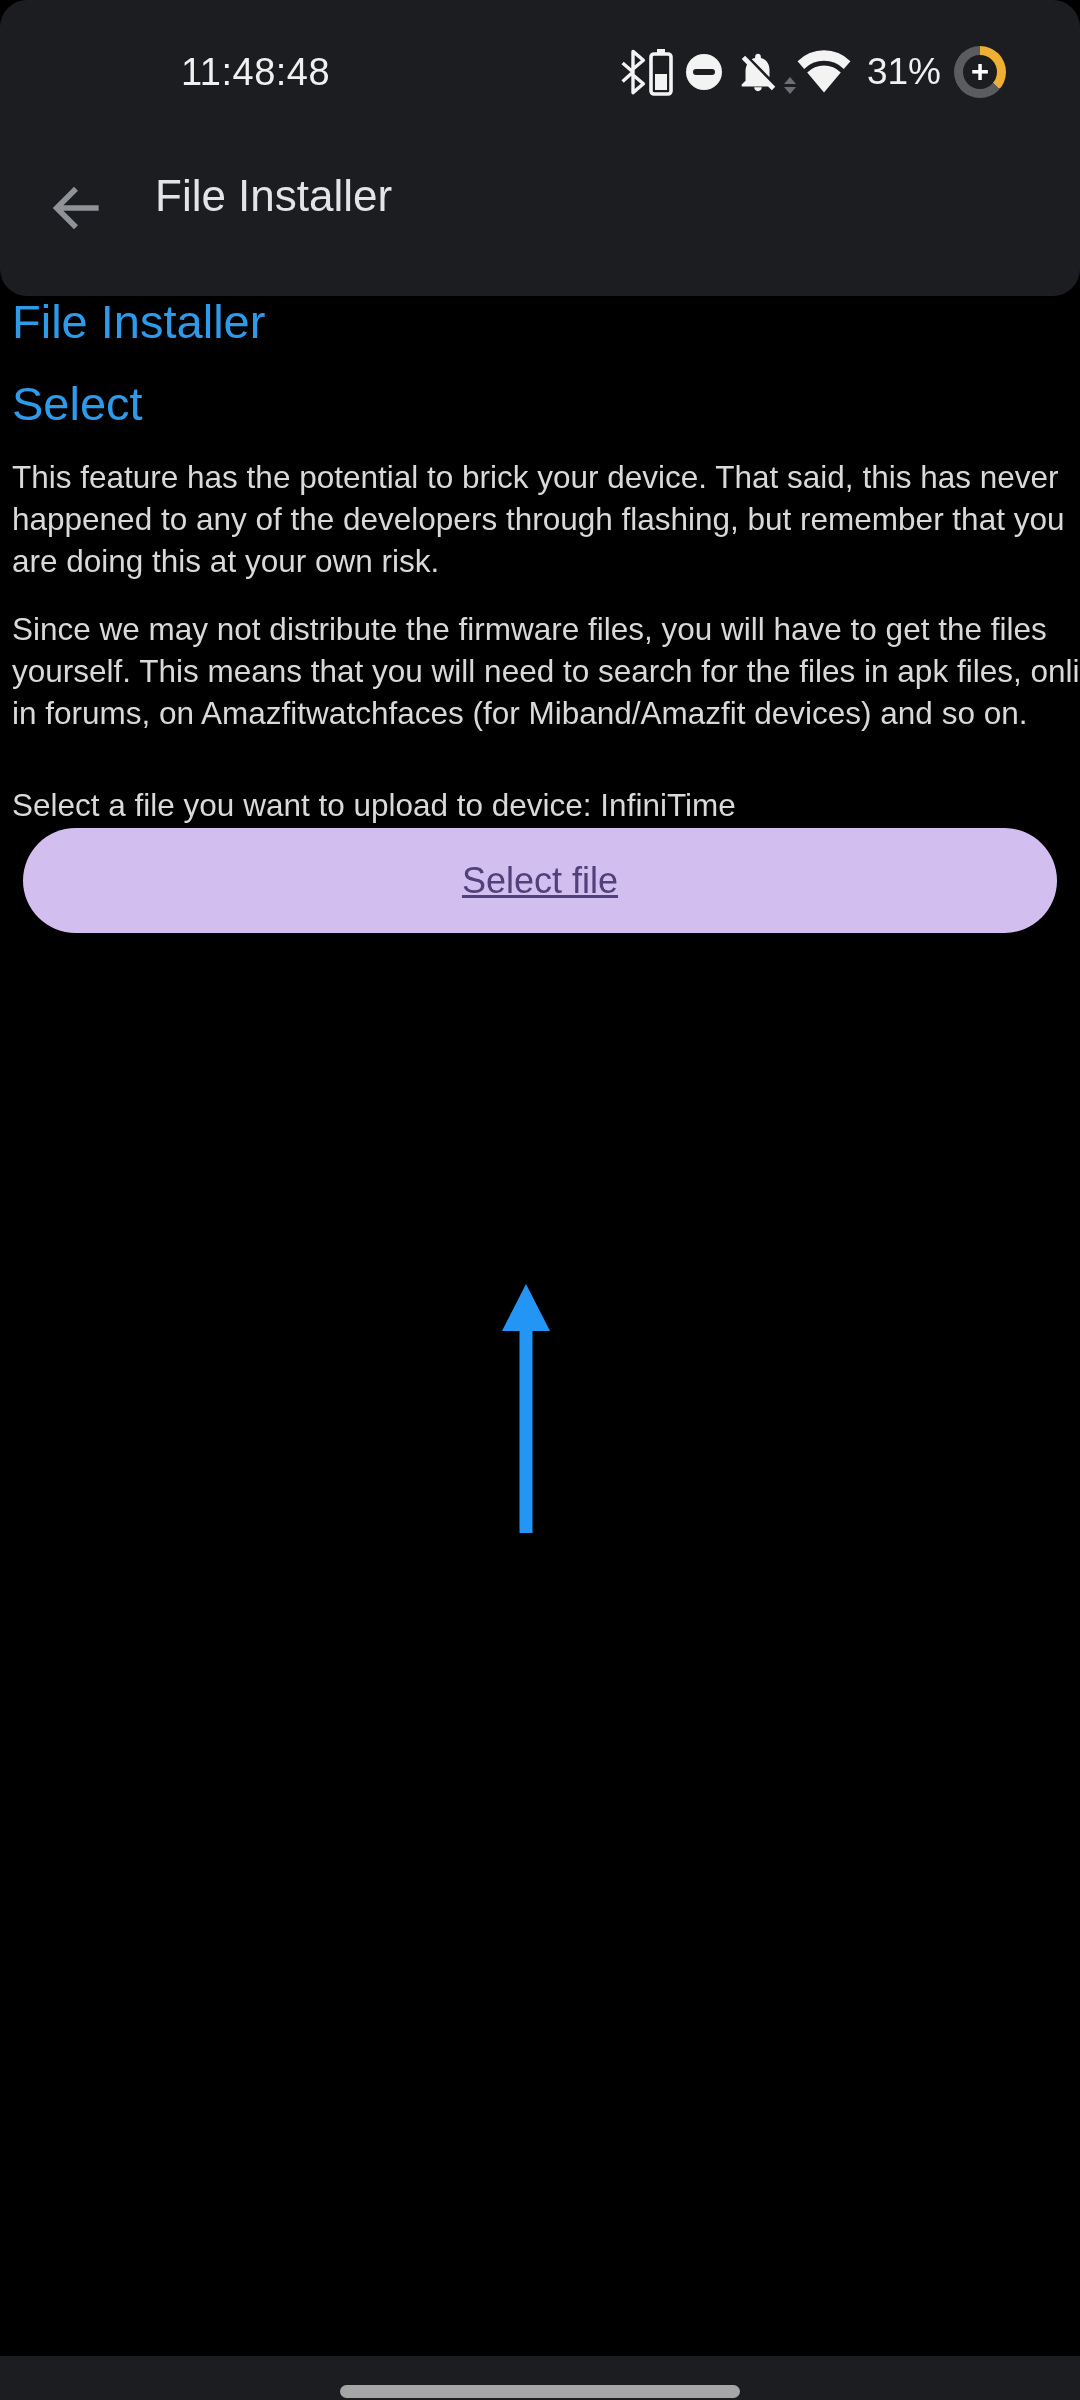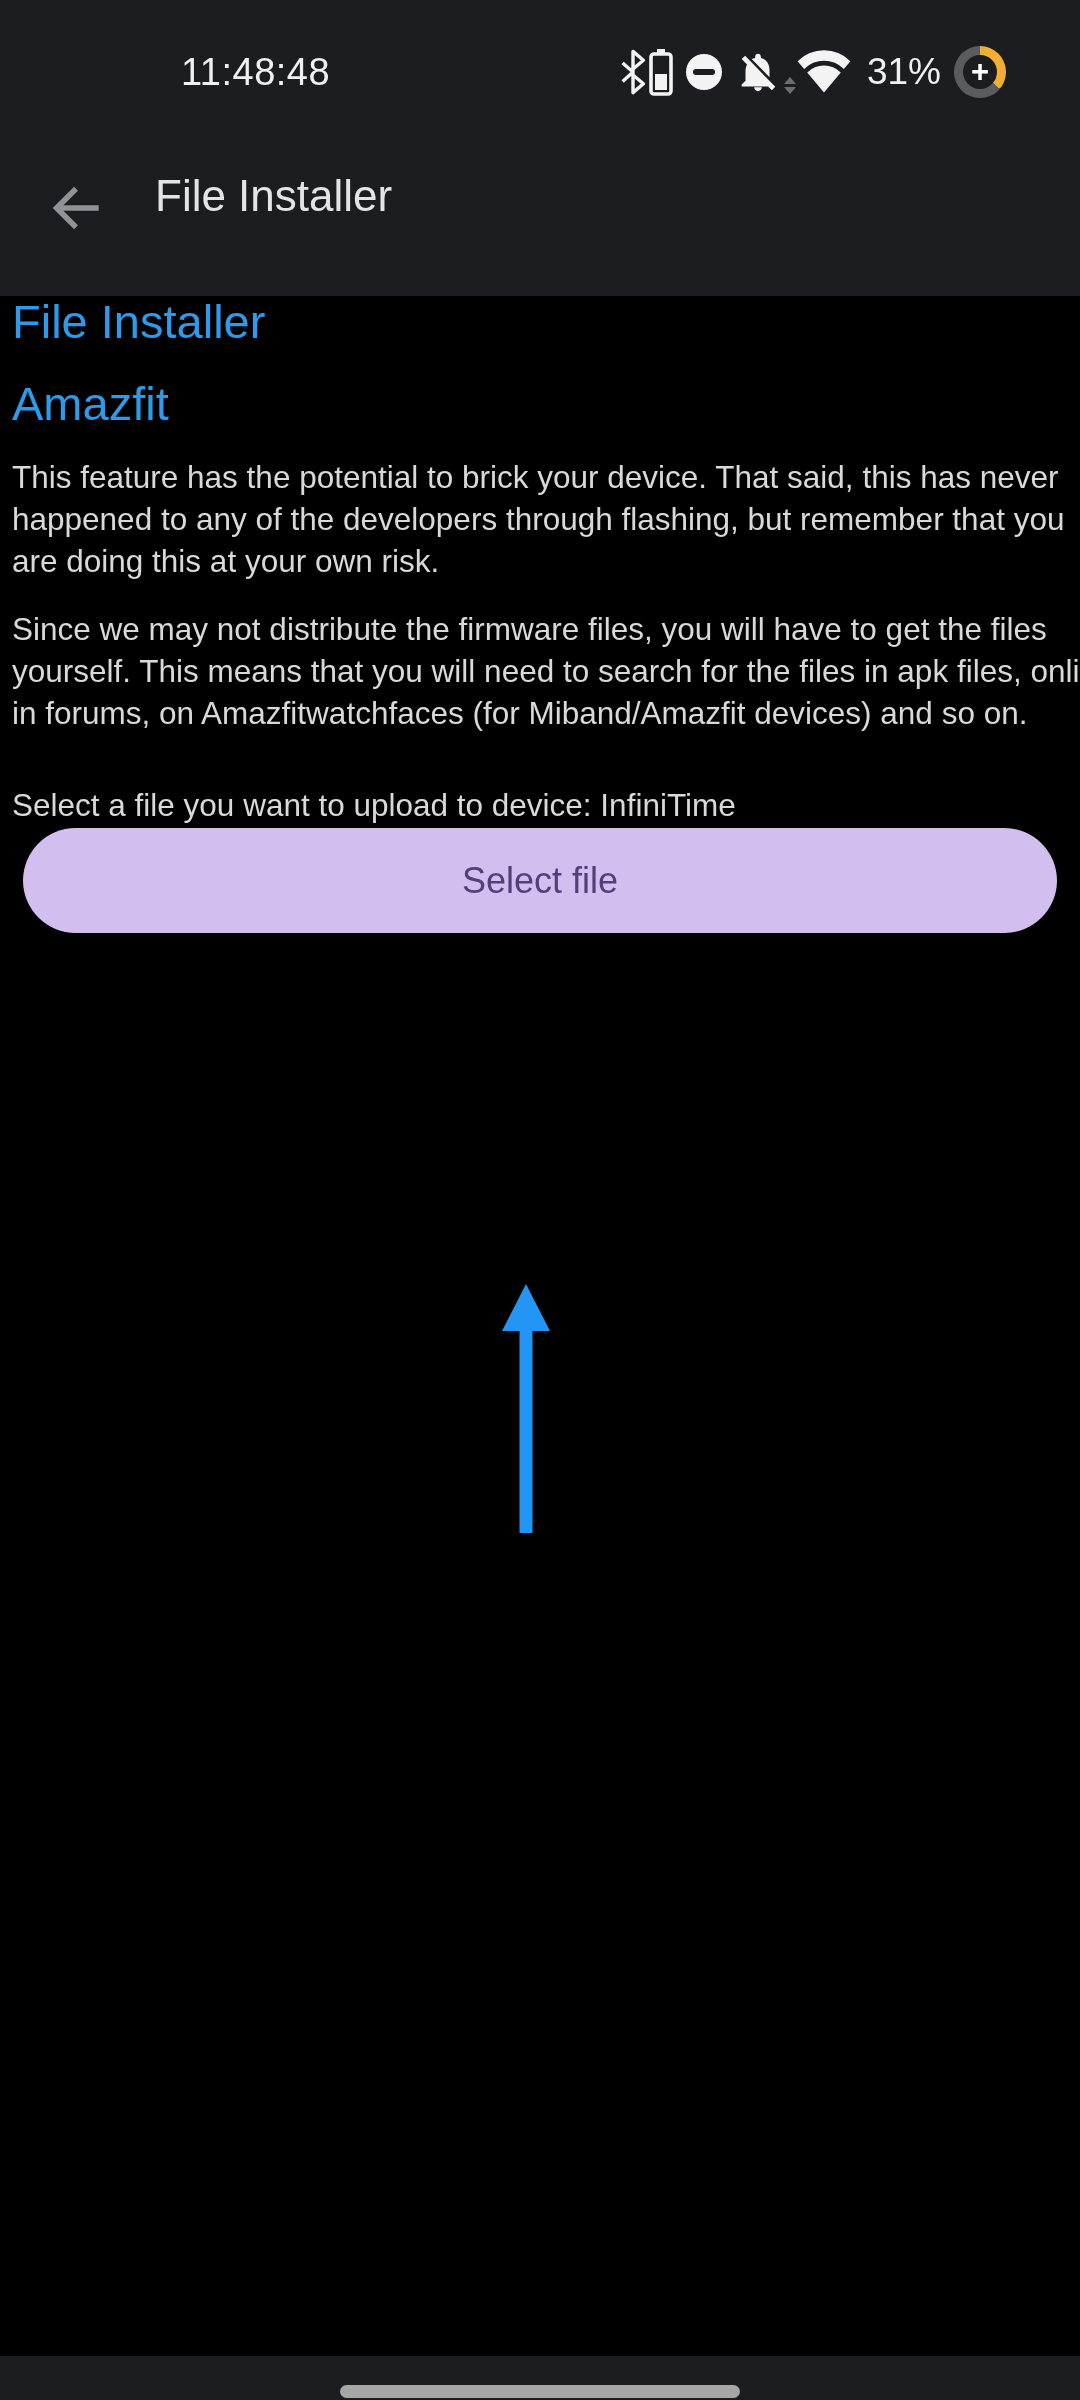--- a/index.html
+++ b/index.html
@@ -3,21 +3,21 @@
 <meta charset="utf-8">
 <style>
   html,body { margin:0; padding:0; background:#000; }
   .screen {
     position:relative; width:1080px; height:2400px; background:#000;
     font-family:"Liberation Sans", sans-serif; overflow:hidden;
     -webkit-font-smoothing:antialiased;
   }
 
   
-  .top-chrome { position:absolute; top:0; left:0; width:1080px; height:296px; background:#1C1D21; }
+  .top-chrome { position:absolute; top:0; left:0; width:1080px; height:296px; background:#1C1D21;border-radius:27px; }
 
   .status-bar { position:absolute; top:40px; left:0; width:1080px; height:64px; }
   .time { position:absolute; left:181px; top:50%; transform:translateY(-50%); color:#F0F0F0; font-size:38px; letter-spacing:0.5px; }
   .status-icons { position:absolute; right:74px; top:50%; transform:translateY(-50%); display:flex; align-items:center; gap:13px; }
 
   .bt-group { display:flex; align-items:center; gap:2px; }
 
   .dnd { width:36px; height:36px; border-radius:50%; background:#F3F3F3; position:relative; }
   .dnd::after { content:""; position:absolute; left:7px; right:7px; top:15px; height:6px; border-radius:3px; background:#1C1D21; }
 
@@ -48,21 +48,21 @@
 
   .para { font-size:31.5px; line-height:42px; margin:0; white-space:pre; color:#D9D9D9; }
   .p-intro { margin-top:30px; }
   .p-warning { margin-top:26px; }
   .p-getting { margin-top:26px; }
   .p-prompt { margin-top:50px; }
 
   .wiki-link { display:block; color:var(--link-purple); text-decoration:underline; text-underline-offset:5px; cursor:pointer; font-size:31.5px; line-height:42px; }
 
   .select-btn { display:block; margin:2px 0 0 11px; width:1034px; height:105px; border:none; border-radius:53px;
-    background:var(--button-bg); color:var(--button-text); font-size:36px; font-family:"Liberation Sans", sans-serif; cursor:pointer; }
+    background:var(--button-bg); color:var(--button-text); font-size:36px; font-family:"Liberation Sans", sans-serif; cursor:pointer;text-decoration:underline; }
 
   .up-arrow { position:absolute; left:502px; top:1284px; }
 
   
   .nav-bar { position:absolute; left:0; bottom:0; width:1080px; height:44px; background:#1C1D21; }
   .nav-pill { position:absolute; left:50%; top:29px; transform:translateX(-50%); width:400px; height:13px; border-radius:7px; background:#A6A6A6; cursor:pointer; }
 </style>
 </head>
 <body>
 
@@ -124,21 +124,21 @@
     </div>
 
   </div>
 
   <div class="content">
 
     <h2 class="sect h-installer">File Installer</h2>
 
     <p class="para p-intro"></p>
 
-    <h2 class="sect h-warning">Amazfit</h2>
+    <h2 class="sect h-warning">Select</h2>
 
     <p class="para p-warning">This feature has the potential to brick your device. That said, this has never
 happened to any of the developers through flashing, but remember that you
 are doing this at your own risk.</p>
 
 
     <p class="para p-getting">Since we may not distribute the firmware files, you will have to get the files
 yourself. This means that you will need to search for the files in apk files, online,
 in forums, on Amazfitwatchfaces (for Miband/Amazfit devices) and so on.</p>
 

